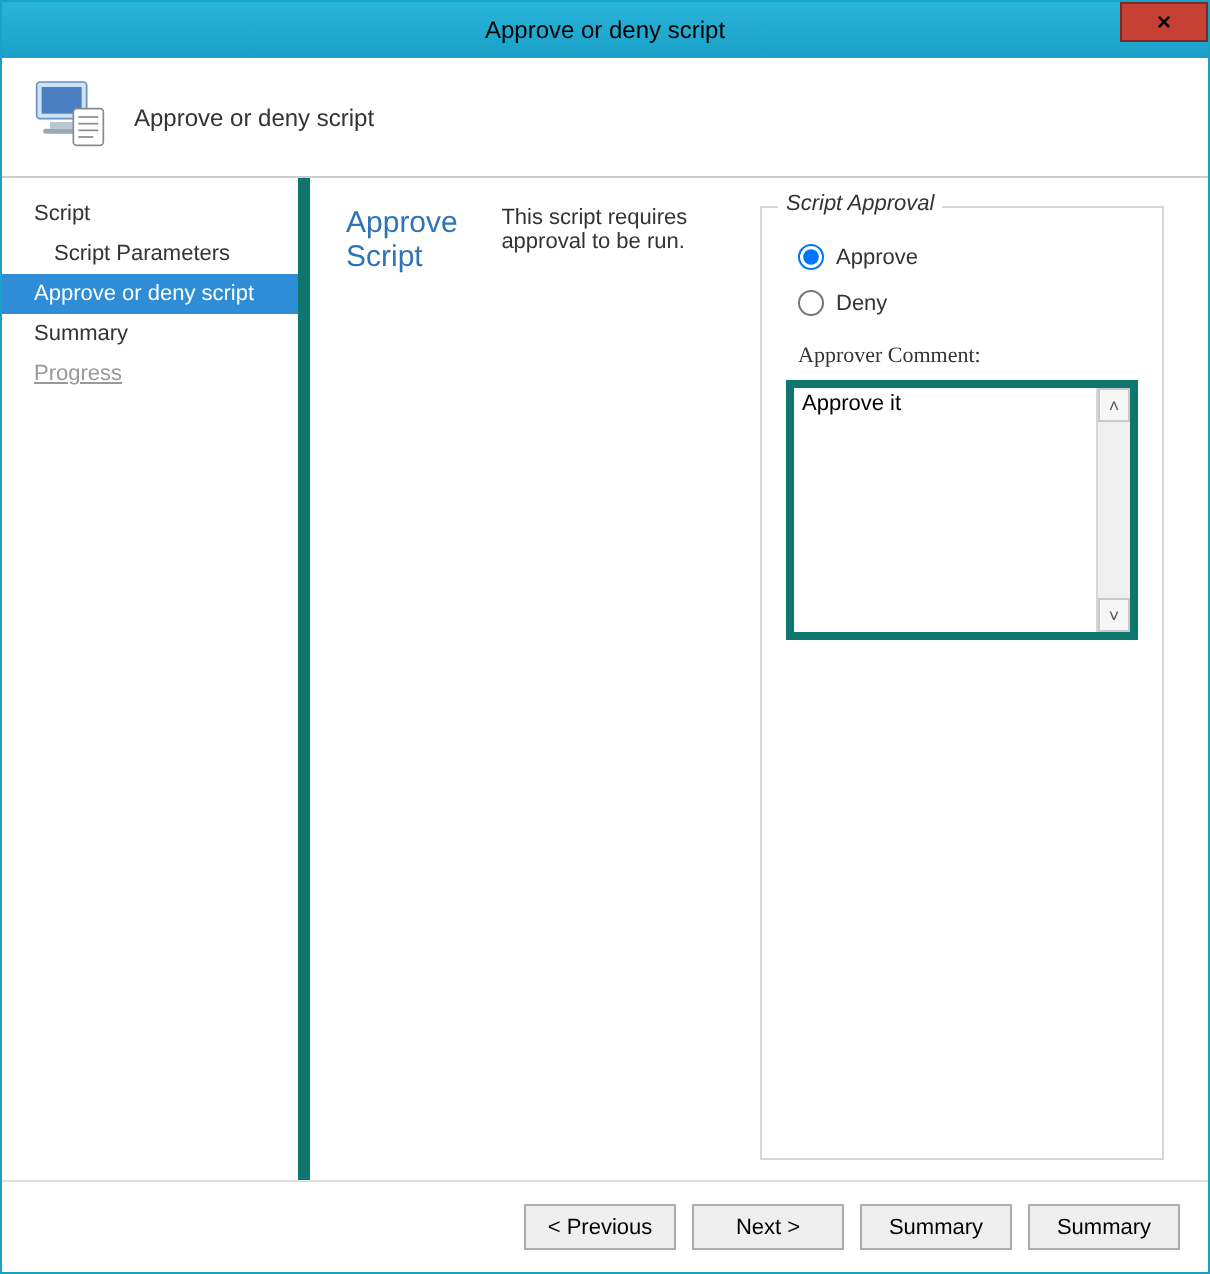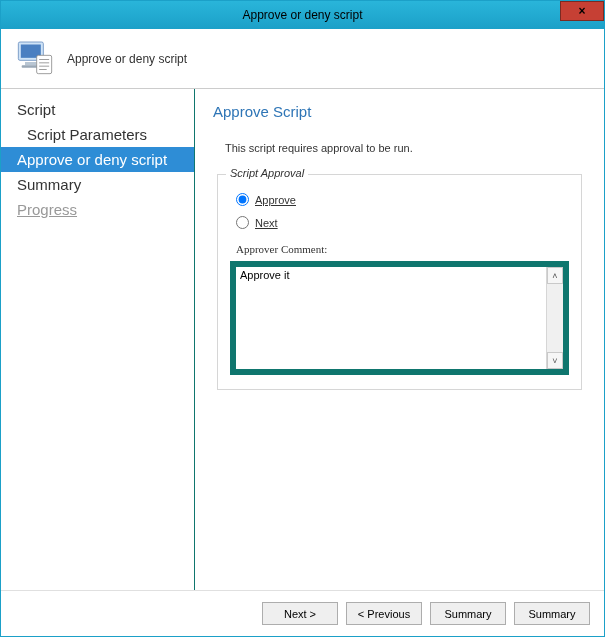--- a/index.html
+++ b/index.html
@@ -4,34 +4,34 @@
   <style>
     * { margin: 0; padding: 0; box-sizing: border-box; font-family: "Segoe UI", Tahoma, sans-serif; }
     body { width: 605px; height: 637px; background: #fff; overflow: hidden; }
     .window { width: 605px; height: 637px; border: 1px solid #1ba0c8; display: flex; flex-direction: column; background: #f97316; }
     .titlebar { height: 28px; background: linear-gradient(#29b5da,#1ba0c8); display:flex; align-items:center; justify-content:center; position:relative; color:#000; font-size:12px; }
     .titlebar-close { position:absolute; right:0; top:0; width:44px; height:20px; background:#c64034; border:1px solid #7a2a22; display:flex; align-items:center; justify-content:center; color:#000; font-weight:bold; font-size:12px; cursor:pointer; }
     .header { height: 60px; display:flex; align-items:center; padding:0 14px; border-bottom:1px solid #ccc; gap:12px; background:#fff; }
     .header svg { width:40px; height:40px; }
     .header-title { font-size:12px; color:#333; }
     .body { flex:1; display:flex; background:#fff; min-height:0; }
-    .nav { width:194px; border-right:1px solid #0f766e; padding-top:8px; font-size:15px; color:#333; }
+    .nav { width:154px; border-right:6px solid #0f766e; padding-top:8px; font-size:11px; color:#333; }
     .nav-item { padding:4px 10px 4px 16px; cursor:pointer; }
     .nav-item.sub { padding-left:26px; }
     .nav-item.selected { background:#2e8dd6; color:#fff; }
     .nav-item.disabled { color:#999; cursor:default;text-decoration:underline; }
-    .content { flex:1; padding:14px 18px 10px 18px; display:flex; flex-direction:column; position:relative; min-height:0; }
+    .content { flex:1; padding:14px 18px 10px 18px; display:flex; flex-direction:row; position:relative; min-height:0;justify-content:flex-end; }
     .page-title { color:#2e75b6; font-size:15px; margin-bottom:22px; }
     .instruction { font-size:11px; color:#333; margin-left:12px; margin-bottom:20px; }
     .group { border:1px solid #d6d6d6; margin-left:4px; margin-right:4px; padding:12px 12px 14px 12px; position:relative; }
     .group-legend { position:absolute; top:-8px; left:8px; background:#fff; padding:0 4px; font-size:11px; color:#333;font-style:italic; }
-    .radio-row { display:flex; align-items:center; gap:6px; margin:6px 0 10px 6px; font-size:11px; color:#333; cursor:pointer;text-decoration:underline; }
+    .radio-row { display:flex; align-items:center; gap:6px; margin:6px 0 10px 6px; font-size:11px; color:#333; cursor:pointer; }
     .radio-row input { cursor:pointer; }
     .comment-label { font-size:11px; color:#333; margin:14px 0 6px 6px;font-family:Liberation Serif, serif; }
-    .textarea-wrap { display:flex; border:6px solid #0f766e; height:114px;gap:24px; }
+    .textarea-wrap { display:flex; border:4px solid #0f766e; height:130px; }
     .textarea-wrap textarea { flex:1; border:none; resize:none; font-size:11px; padding:2px 4px; font-family:inherit; outline:none; }
     .fake-scroll { width:17px; background:#f0f0f0; border-left:1px solid #d6d6d6; display:flex; flex-direction:column; justify-content:space-between; align-items:center; }
     .fake-scroll .arrow { width:100%; height:17px; display:flex; align-items:center; justify-content:center; font-size:9px; color:#555; border:1px solid #c9c9c9; background:#f6f6f6; }
     .footer { height:46px; display:flex; align-items:center; justify-content:flex-end; gap:8px; padding:0 14px; border-top:1px solid #e0e0e0; background:#fff; }
     .btn { min-width:76px; height:23px; font-size:11px; background:#efefef; border:1px solid #adadad; cursor:pointer; padding:0 10px; }
   </style>
 </head>
 <body>
 
 <div class="window">
@@ -76,35 +76,35 @@
       <div class="group">
         <span class="group-legend">Script Approval</span>
 
         <label class="radio-row">
           <input type="radio" name="approval" checked="" style="">
           <span>Approve</span>
         </label>
 
         <label class="radio-row">
           <input type="radio" name="approval" style="">
-          <span>Next</span>
+          <span>Deny</span>
         </label>
 
         <div class="comment-label">Approver Comment:</div>
         <div class="textarea-wrap">
           <textarea style="">Approve it</textarea>
           <div class="fake-scroll">
             <div class="arrow">˄</div>
             <div class="arrow">˅</div>
           </div>
         </div>
       </div>
     </div>
   </div>
 
   <div class="footer">
+    <button class="btn">&lt; Previous</button>
     <button class="btn">Next &gt;</button>
-    <button class="btn">&lt; Previous</button>
     <button class="btn">Summary</button>
     <button class="btn">Summary</button>
   </div>
 
 </div>
 
 </body></html>

